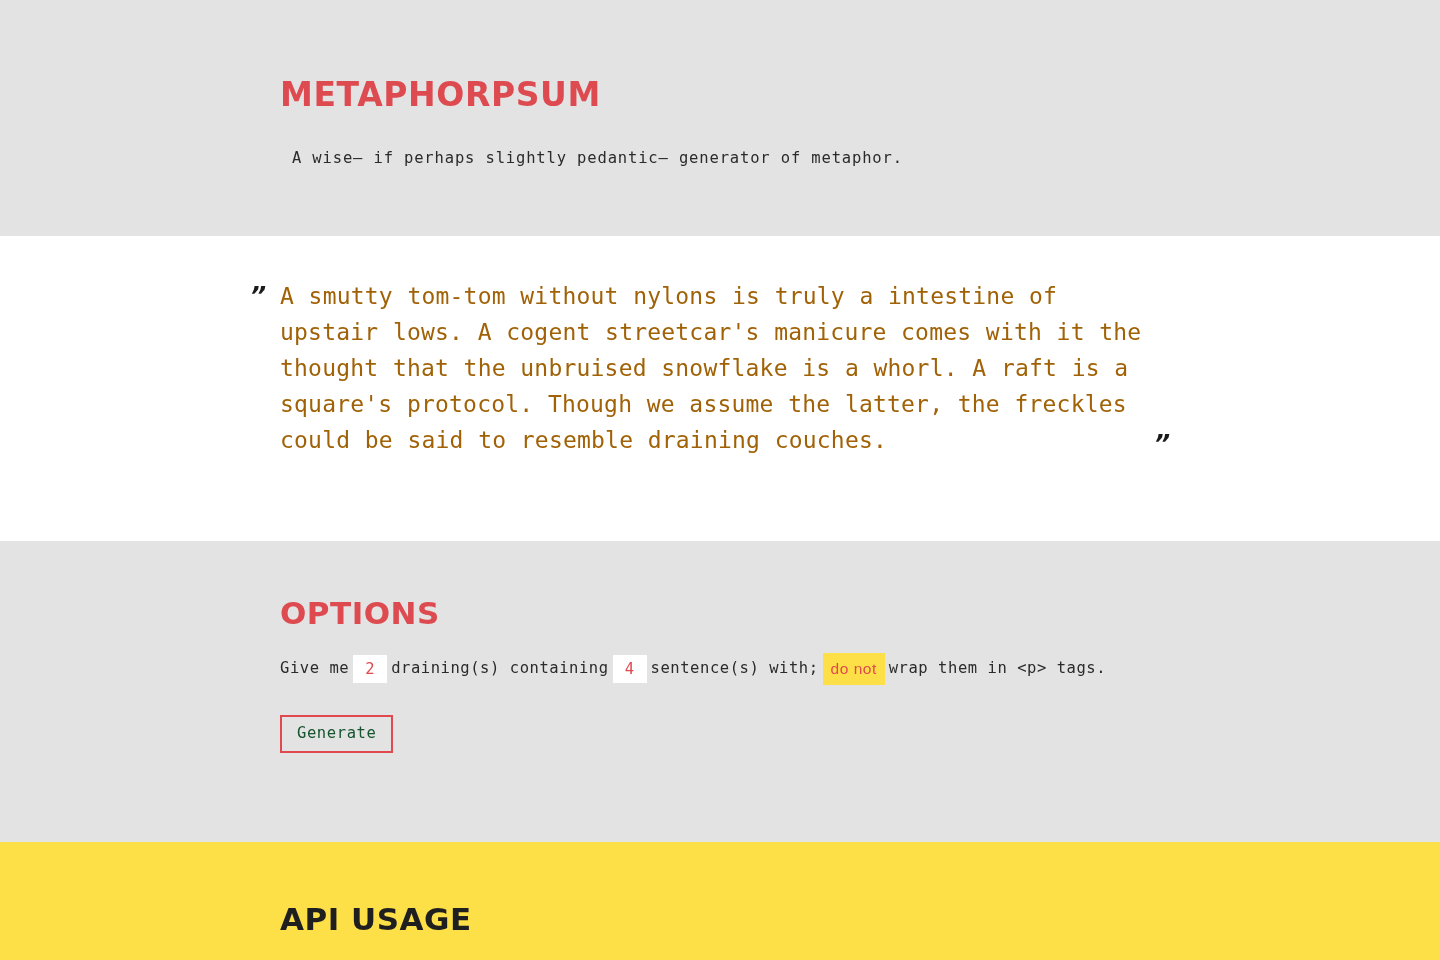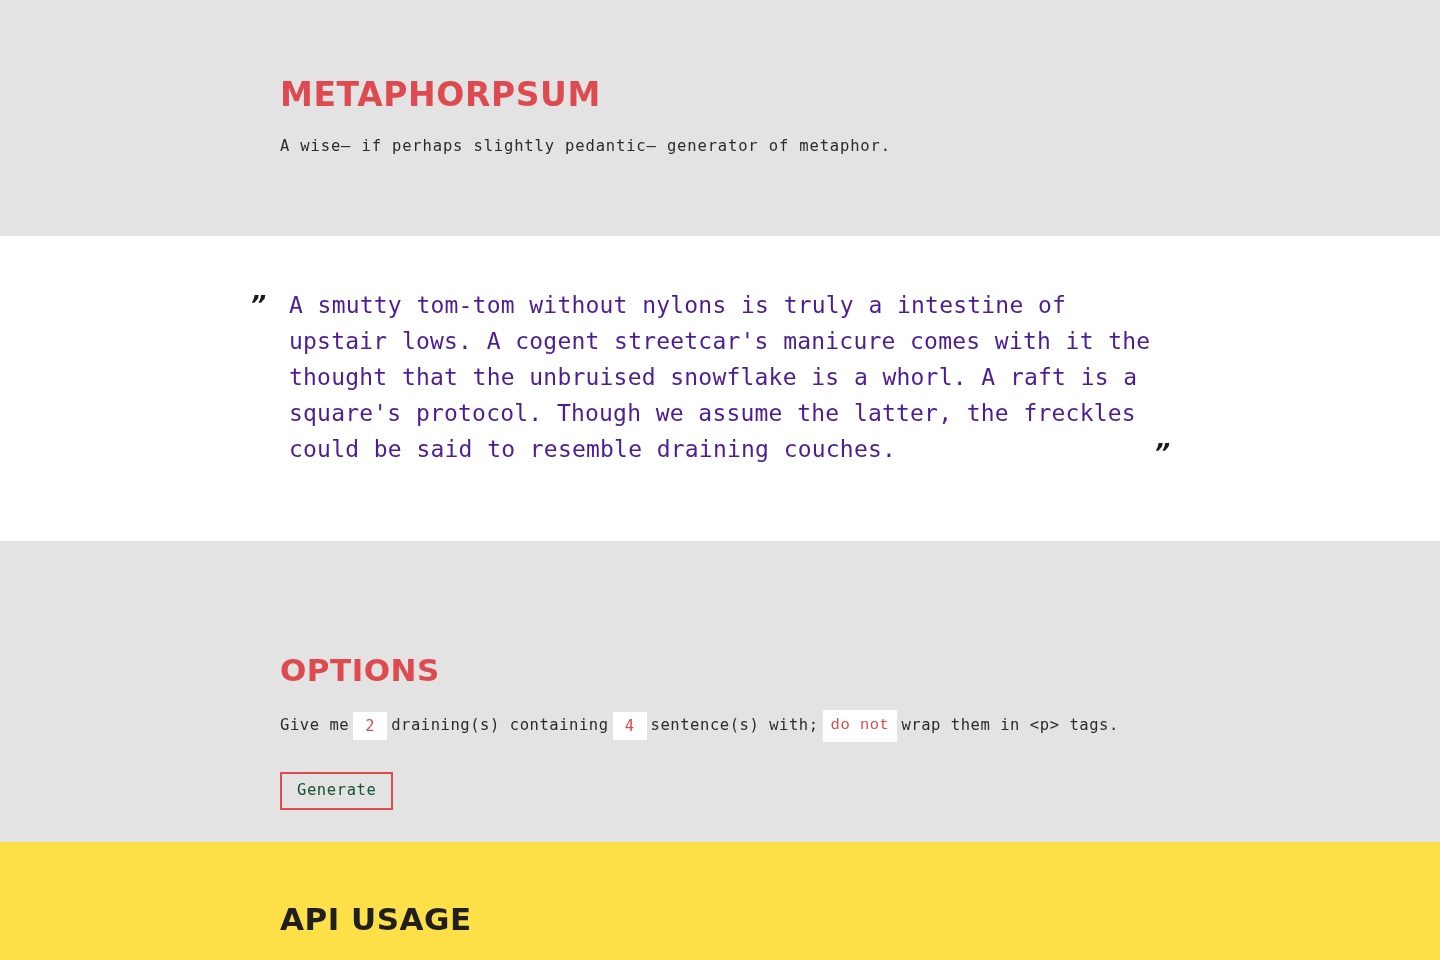--- a/index.html
+++ b/index.html
@@ -42,21 +42,21 @@
     margin: 0;
     font-family: "DejaVu Sans", "Liberation Sans", sans-serif;
     font-size: 33px;
     font-weight: 900;
     letter-spacing: 0.6px;
     color: #dd4b50;
     line-height: 1.0;
     text-transform: uppercase;
   }
   .tagline {
-    margin: 0;
+    margin: 12px;
     padding-top: 25px;
     font-size: 15.5px;
     letter-spacing: 0.85px;
     color: #2b2b2b;
     line-height: 1.3;
   }
 
   
   .quote-band {
     background: #ffffff;
@@ -80,34 +80,34 @@
   }
   .quote-open {
     left: -30px;
     top: 5px;
   }
   .quote-close {
     right: -10px;
     bottom: 2px;
   }
   .quote-text {
-    margin: 9px;
+    margin: 0;
     font-size: 23px;
     line-height: 36px;
-    color: #4c1d95;
+    color: #a16207;
     letter-spacing: 0.2px;
     word-spacing: 0.5px;
   }
 
   
   .options-band {
     background: #e3e3e3;
     height: 301px;
     box-sizing: border-box;
-    padding-top: 114px;
+    padding-top: 57px;
   }
   .options-title {
     margin: 0;
     font-family: "DejaVu Sans", "Liberation Sans", sans-serif;
     font-size: 31px;
     font-weight: 900;
     letter-spacing: 0.5px;
     color: #dd4b50;
     text-transform: uppercase;
     line-height: 1.0;
@@ -134,23 +134,23 @@
     text-align: center;
     vertical-align: middle;
     letter-spacing: 0.5px;
   }
   .wrap-select {
     display: inline-block;
     padding: 5px 8px;
     margin: 0 4px;
     border: none;
     outline: none;
-    background: #ffffff;
+    background: #fde047;
     color: #e0494e;
-    font-family: Liberation Mono, monospace;
+    font-family: Liberation Sans, sans-serif;
     font-size: 15.5px;
     vertical-align: middle;
     letter-spacing: 0.5px;
     -webkit-appearance: none;
     appearance: none;
   }
   .generate-btn {
     display: inline-block;
     margin-top: 30px;
     padding: 9px 15px 10px 15px;

